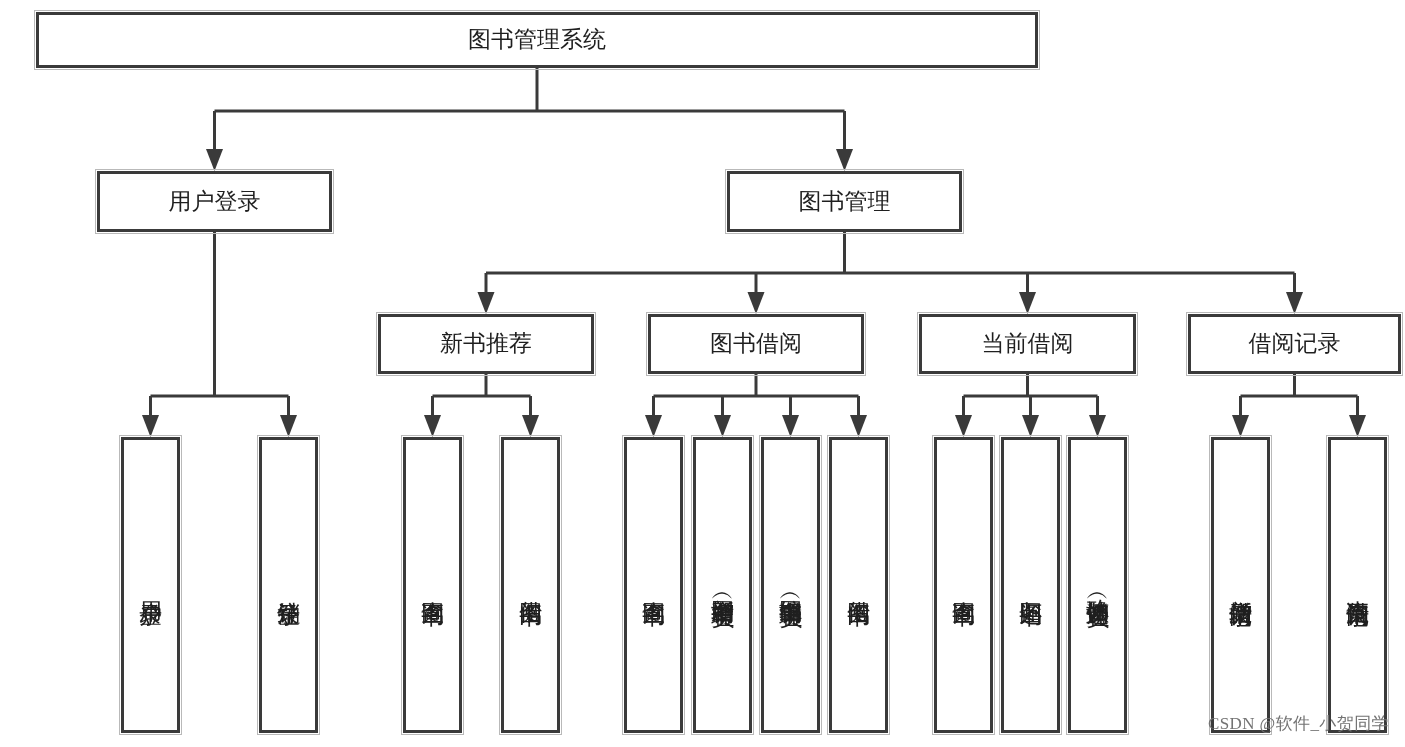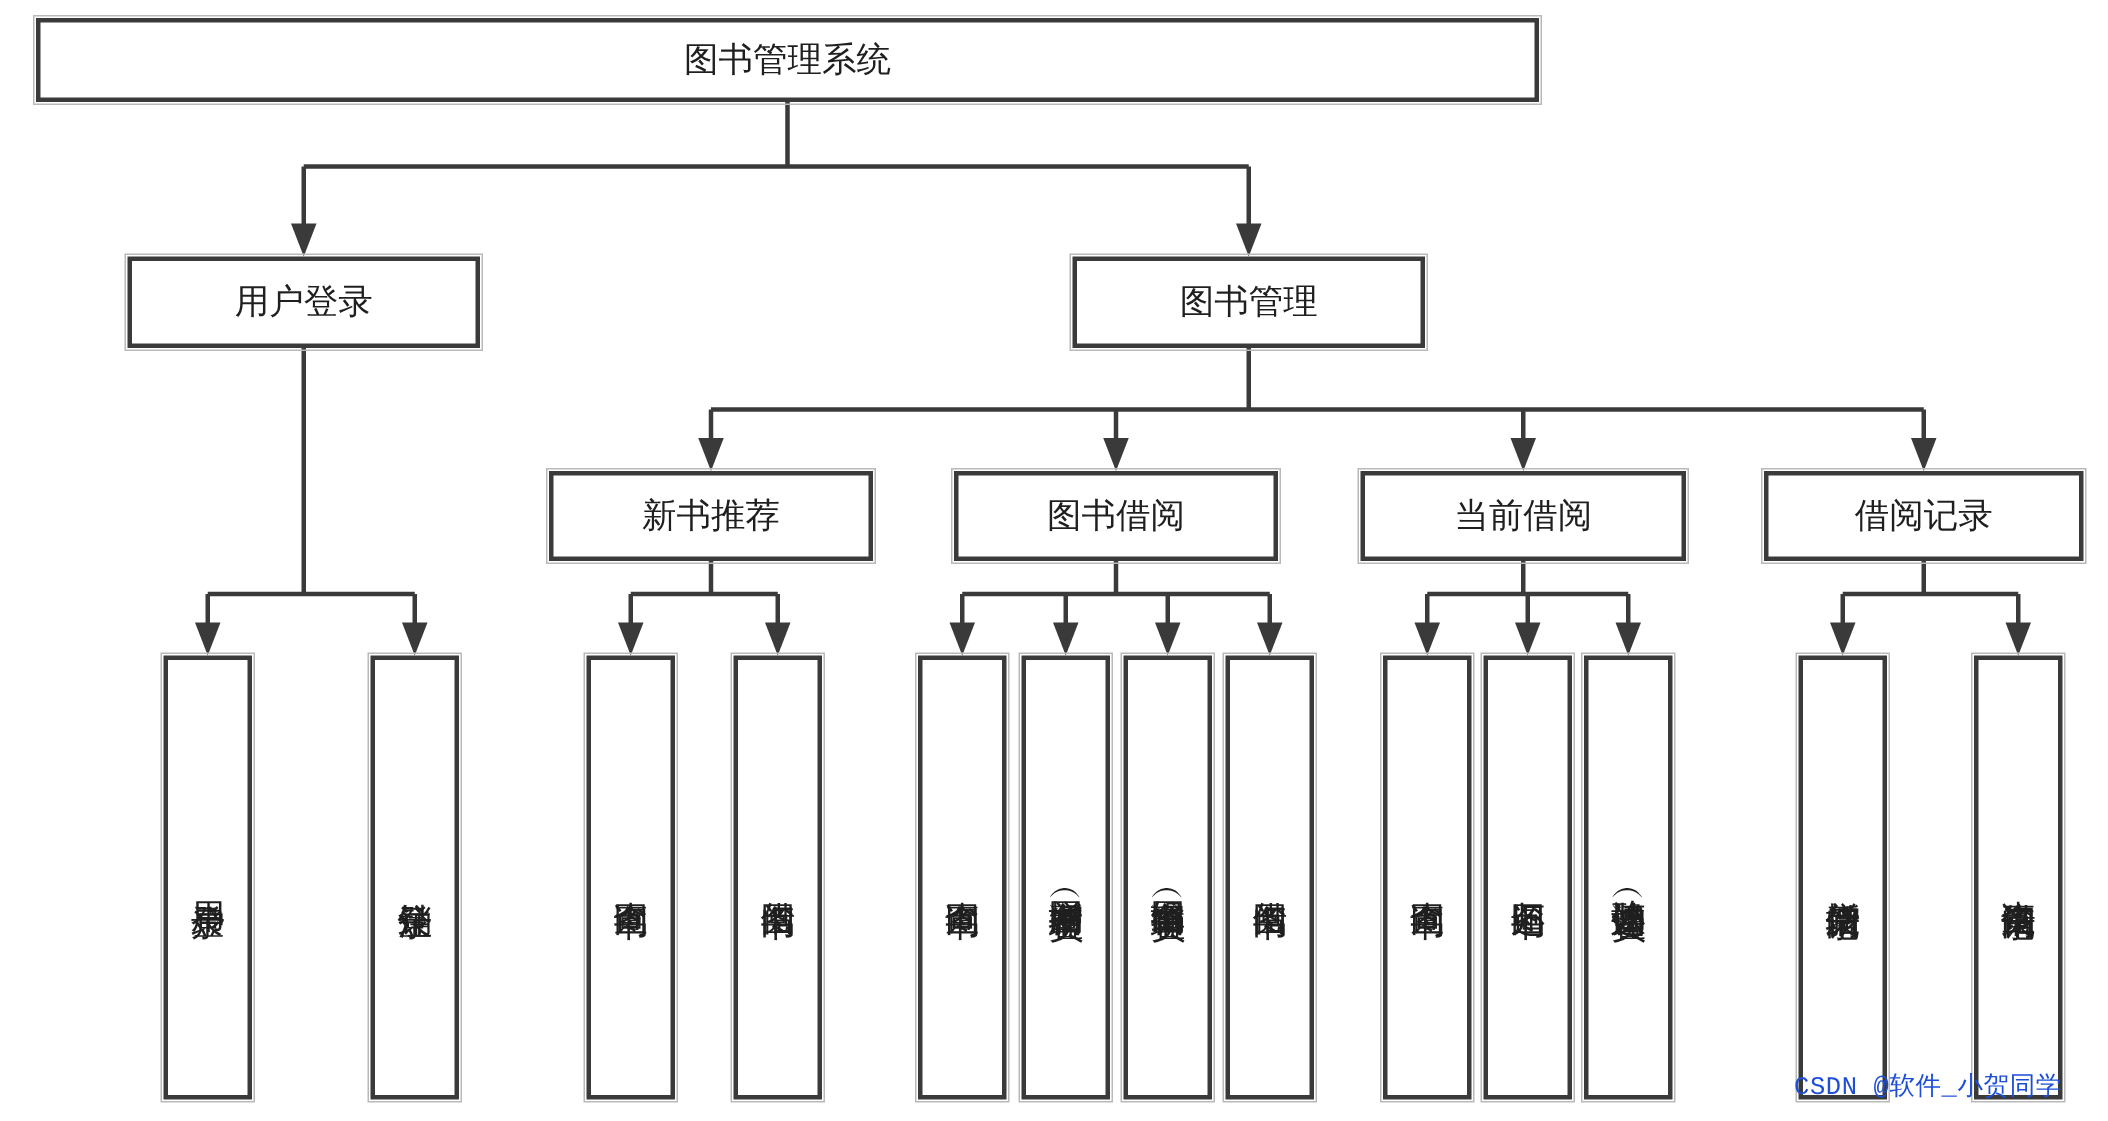--- a/index.html
+++ b/index.html
@@ -9,21 +9,21 @@
   }
   body {
     width: 1405px;
     height: 747px;
     font-family: "Liberation Sans", "DejaVu Sans", sans-serif;
     overflow: hidden;
     position: relative;
   }
   #diagram-root {
     position: absolute;
-    left: 4px;
+    left: 16px;
     top: 0;
     width: 1335px;
     height: 747px;
   }
   svg#flowchart {
     display: block;
     width: 1405px;
     height: 747px;
   }
   .node-box {
@@ -64,23 +64,23 @@
     line-height: 1.02;
     color: #1f1f1f;
     letter-spacing: 1px;
     white-space: nowrap;
     pointer-events: none;
   }
   .watermark {
     position: absolute;
     left: 1192px;
     top: 712px;
-    font-family: Liberation Mono, monospace;
+    font-family: Liberation Serif, serif;
     font-size: 17px;
-    color: #1d4ed8;
+    color: #737373;
     white-space: nowrap;
     letter-spacing: 0.4px;
   }
 </style>
 </head>
 <body>
 
 <div id="diagram-root">
   <svg id="flowchart" viewBox="0 0 1405 747">
     <g id="connectors-layer">

